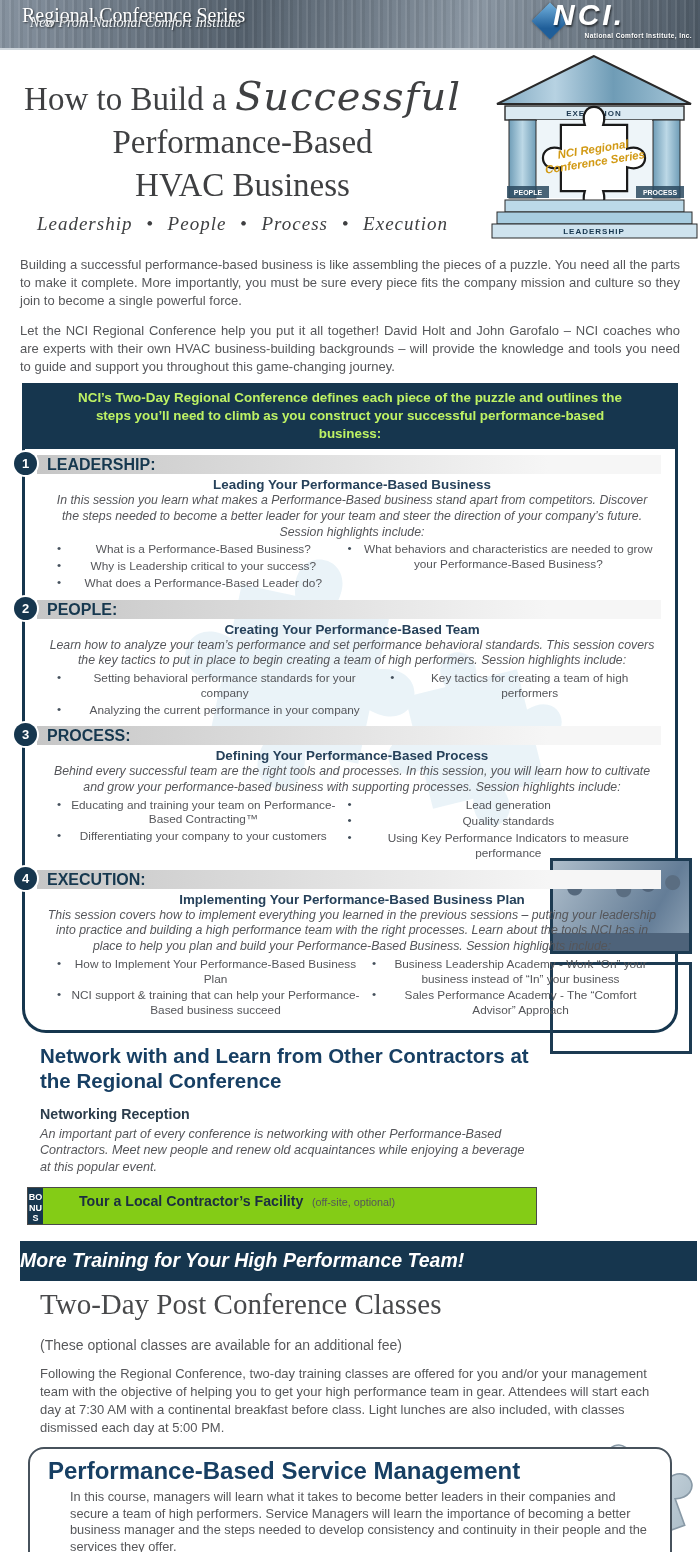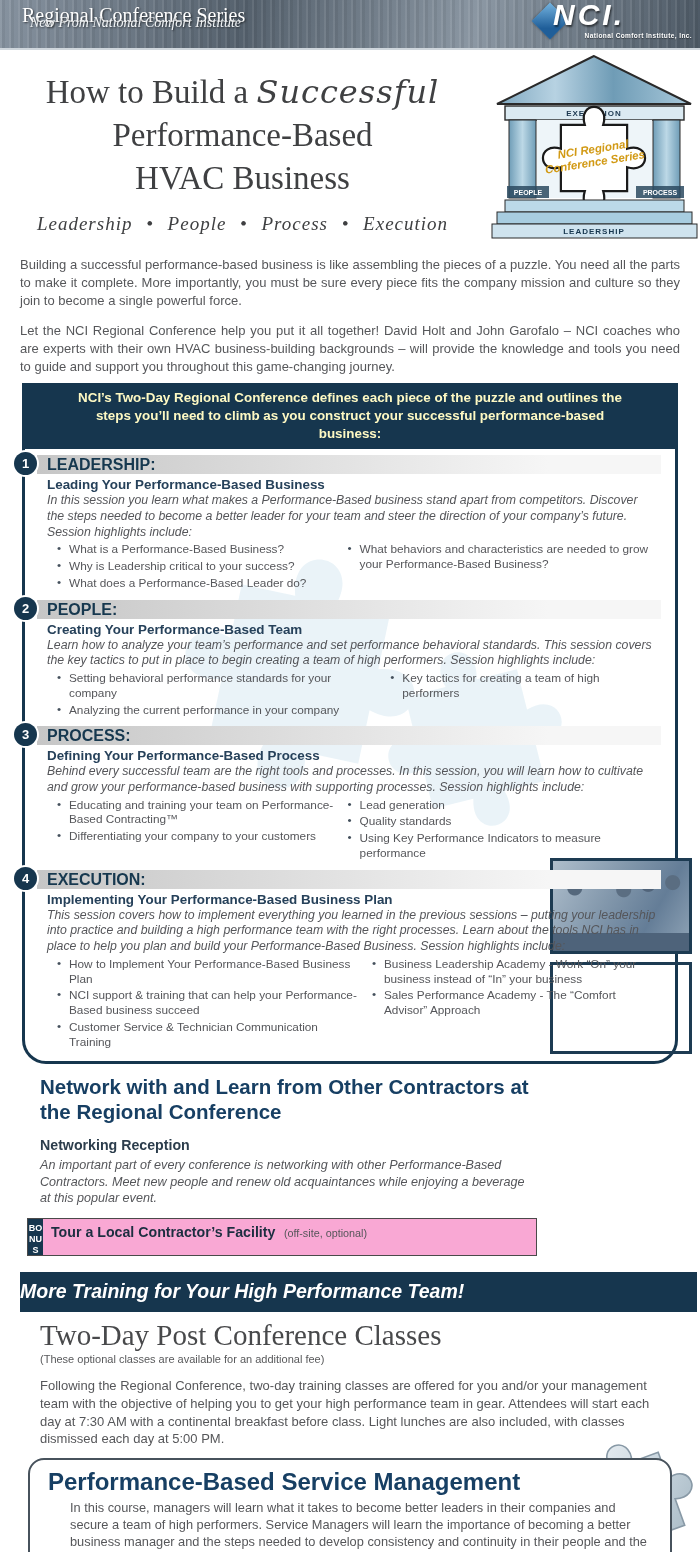--- a/index.html
+++ b/index.html
@@ -22,47 +22,47 @@
   .logo-word{position:absolute;left:26px;top:-3px;font-size:30px;font-weight:bold;font-style:italic;
        color:#fff;letter-spacing:3px;text-shadow:1px 2px 2px rgba(0,0,0,.55);}
   .logo-sub{position:absolute;right:0px;top:31px;font-size:6.5px;font-weight:bold;color:#fff;
        letter-spacing:.4px;text-shadow:0 1px 1px rgba(0,0,0,.5);}
 
   
   .title-sec{position:relative;height:198px;}
   .t-wrap{position:absolute;left:0;top:16px;width:485px;text-align:center;color:#3f4042;
           font-family:"Liberation Serif",serif;}
   .t-line{font-size:33px;line-height:1.0;margin-top:10px;}
-  .t-script{font-family:"DejaVu Serif",serif;font-style:italic;font-size:32px;letter-spacing:1px;}
+  .t-script{font-family:"DejaVu Serif",serif;font-style:italic;font-size:40px;letter-spacing:1px;}
   .tagline{position:absolute;left:0;top:163px;width:485px;text-align:center;
            font-family:"Liberation Serif",serif;font-style:italic;font-size:19px;color:#3f4042;
            letter-spacing:1px;word-spacing:8px;}
   .temple{position:absolute;right:2px;top:4px;}
 
   
   .intro{margin:8px 20px 0 20px;font-size:13px;line-height:1.4;text-align:justify;color:#56575a;}
   .intro + .intro{margin-top:11px;}
 
   
-  .banner{margin:7px 22px 0 22px;background:#16364e;color:#fef9c3;font-weight:bold;font-size:13.4px;
+  .banner{margin:7px 22px 0 22px;background:#16364e;color:#bef264;font-weight:bold;font-size:13.4px;
           line-height:1.32;text-align:center;padding:6px 46px 7px;}
 
   
   .main-box{margin:0 22px;border:3px solid #16364e;border-top:none;border-radius:0 0 24px 24px;
             position:relative;padding:1px 14px 8px 12px;background:#fff;}
   .wm{position:absolute;left:130px;top:80px;z-index:0;opacity:.55;}
   .session{position:relative;z-index:1;}
   .s-head{position:relative;height:19px;background:linear-gradient(to right,#c6c6c6,#f6f6f6 82%);
           margin:5px 0 2px 0;}
   .s-num{position:absolute;left:-23px;top:-3px;width:23px;height:23px;border-radius:50%;
          background:#16364e;color:#fff;font-size:13px;font-weight:bold;line-height:23px;
          text-align:center;box-shadow:0 0 0 2px #fff;}
   .s-title{margin-left:10px;font-size:16px;font-weight:bold;color:#16384f;line-height:19px;
            display:inline-block;}
-  .s-body{padding:1px 4px 2px 10px;}
+  .s-body{padding:1px 4px 2px 10px;text-align:center;}
   .s-sub{font-size:13.4px;font-weight:bold;color:#26415a;margin-bottom:1px;}
   .s-desc{font-size:12.3px;font-style:italic;color:#55565a;line-height:1.28;margin-bottom:2px;}
   .s-cols{display:flex;}
   .s-cols ul{margin:0;padding:0 0 0 10px;list-style:none;}
   .colL{flex:0 0 46%;}
   .colR{flex:1;}
   .s-cols li{position:relative;padding-left:12px;font-size:11.8px;line-height:1.25;color:#55565a;
              margin-bottom:2px;}
   .s-cols li::before{content:"•";position:absolute;left:0;top:-1px;color:#44505c;}
 
@@ -85,36 +85,36 @@
      background:
        radial-gradient(circle at 14% 34%, #57432f00 0, rgba(0,0,0,0) 1px),
        radial-gradient(circle at 20% 28%, #5d7082 0 7px, rgba(0,0,0,0) 8px),
        radial-gradient(circle at 42% 22%, #53667a 0 7px, rgba(0,0,0,0) 8px),
        radial-gradient(circle at 66% 20%, #5c6f83 0 7px, rgba(0,0,0,0) 8px),
        radial-gradient(circle at 86% 30%, #546779 0 7px, rgba(0,0,0,0) 8px),
        linear-gradient(to top, #5a6e84 0 14%, rgba(0,0,0,0) 14%),
        linear-gradient(100deg,#c4d0da 0%,#93a6b6 45%,#76capsule 0,#76909f 75%,#a7b8c5 100%);}
 
   
-  .bonus{margin:12px 0 0 27px;width:508px;display:flex;border:1.5px solid #4a4a4a;background:#f9a8d4;}
+  .bonus{margin:12px 0 0 27px;width:508px;display:flex;border:1.5px solid #4a4a4a;background:#84cc16;gap:28px;}
   .bonus-strip{width:15px;background:#16364e;color:#fff;font-size:9px;font-weight:bold;
                line-height:1.18;text-align:center;word-break:break-all;padding-top:4px;}
   .bonus-body{padding:4px 10px 5px 8px;}
   .bonus-title{font-size:14.2px;font-weight:bold;color:#1c2e40;display:inline;}
   .bonus-note{font-size:10.8px;color:#55565a;display:inline;margin-left:4px;}
   .bonus-text{margin-top:2px;font-size:12.3px;font-style:italic;color:#4c4c50;line-height:1.35;}
 
   
   .more-banner{margin:16px 3px 0 20px;background:#16364e;color:#fff;text-align:left;
                font-size:19.5px;font-weight:bold;font-style:italic;padding:8px 0 9px;}
 
   
   .post{margin:8px 40px 0 40px;}
   .post-title{font-family:"Liberation Serif",serif;font-size:29px;color:#48494b;line-height:1.05;}
-  .post-note{font-size:11px;color:#58595b;margin-top:2px;}
+  .post-note{font-size:14px;color:#58595b;margin-top:18px;}
   .post-intro{margin:12px 40px 0 40px;font-size:13px;line-height:1.38;color:#56575a;width:625px;}
 
   
   .card{margin:10px 28px 0 28px;border:2px solid #47525c;border-radius:16px;padding:8px 18px 10px 18px;
         background:#fff;position:relative;z-index:1;}
   .card-title{font-size:24px;font-weight:bold;color:#173f63;}
   .card-desc{margin:4px 0 0 22px;font-size:12.8px;line-height:1.3;color:#56575a;}
   .foot-puzzle{position:absolute;right:-6px;bottom:-150px;}
 </style>
 </head>
@@ -256,21 +256,20 @@
         <span class="s-num">4</span>
         <span class="s-title">EXECUTION:</span>
       </div>
       <div class="s-body">
         <div class="s-sub">Implementing Your Performance-Based Business Plan</div>
         <div class="s-desc">This session covers how to implement everything you learned in the previous sessions – putting your leadership into practice and building a high performance team with the right processes. Learn about the tools NCI has in place to help you plan and build your Performance-Based Business. Session highlights include:</div>
         <div class="s-cols">
           <ul class="colL" style="flex-basis:50%">
             <li>How to Implement Your Performance-Based Business Plan</li>
             <li>NCI support &amp; training that can help your Performance-Based business succeed</li>
-            <li>Customer Service &amp; Technician Communication Training</li>
           </ul>
           <ul class="colR">
             <li>Business Leadership Academy - Work “On” your business instead of “In” your business</li>
             <li>Sales Performance Academy - The “Comfort Advisor” Approach</li>
           </ul>
         </div>
       </div>
     </div>
   </div>
 

